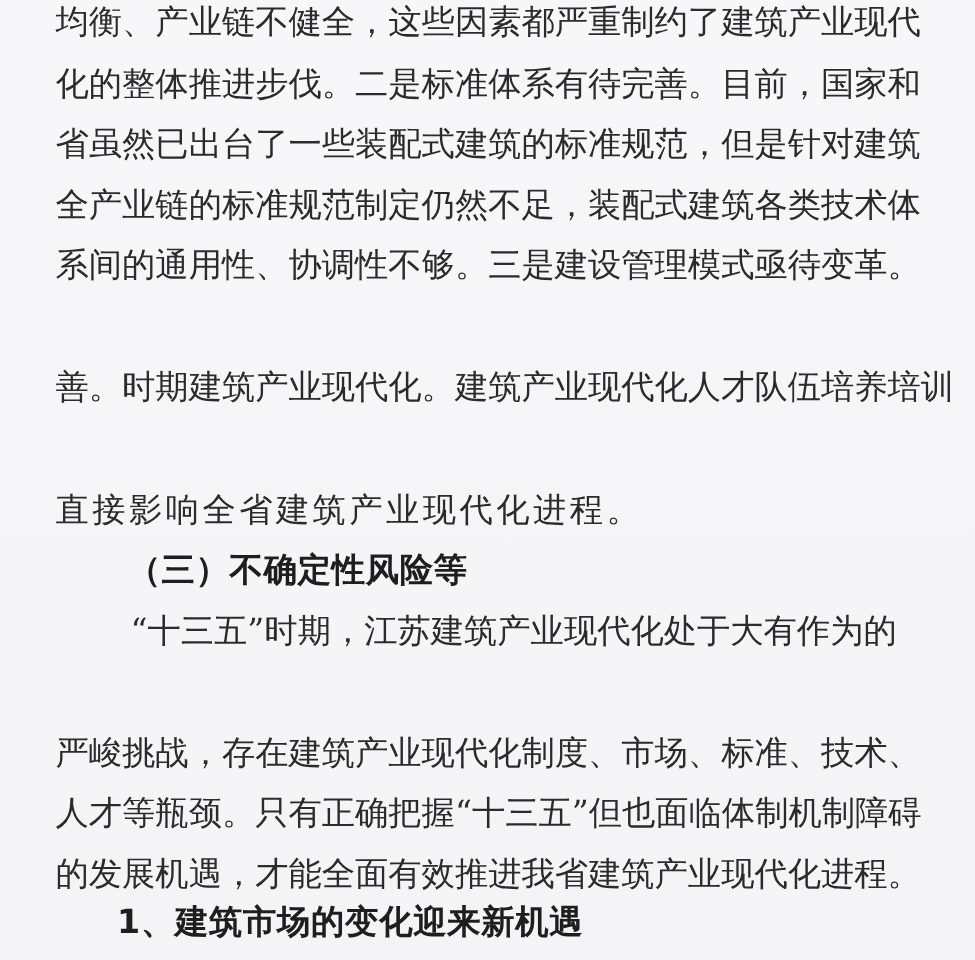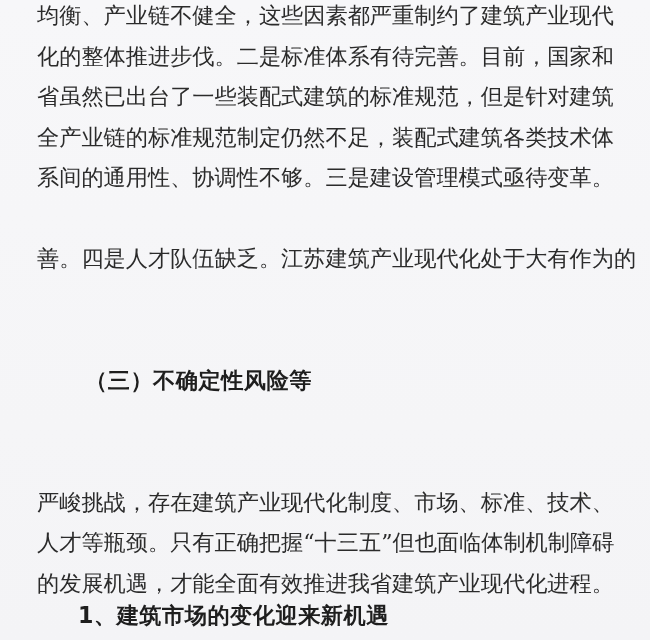--- a/index.html
+++ b/index.html
@@ -49,23 +49,25 @@
 </head>
 <body>
 
 <div class="page">
 
   <div class="line justify" style="top:0px;">均衡、产业链不健全，这些因素都严重制约了建筑产业现代</div>
   <div class="line justify" style="top:41px;">化的整体推进步伐。二是标准体系有待完善。目前，国家和</div>
   <div class="line justify" style="top:81px;">省虽然已出台了一些装配式建筑的标准规范，但是针对建筑</div>
   <div class="line justify" style="top:122px;">全产业链的标准规范制定仍然不足，装配式建筑各类技术体</div>
   <div class="line justify" style="top:162px;">系间的通用性、协调性不够。三是建设管理模式亟待变革。</div>
-  <div class="line justify" style="top:243px;">善。四是人才队伍缺乏。江苏建筑产业现代化处于大有作为的</div>
+  <div class="line justify" style="top:243px;">善。时期建筑产业现代化。建筑产业现代化人才队伍培养培训</div>
+  <div class="line" style="top:325px; letter-spacing:2.3px;">直接影响全省建筑产业现代化进程。</div>
 
   <div class="line heading" style="top:365px; left:85px; width:auto;">（三）不确定性风险等</div>
 
+  <div class="line justify" style="top:406px; left:87px; width:490px;">“十三五”时期，江苏建筑产业现代化处于大有作为的</div>
   <div class="line justify" style="top:487px;">严峻挑战，存在建筑产业现代化制度、市场、标准、技术、</div>
   <div class="line justify" style="top:527px;">人才等瓶颈。只有正确把握“十三五”但也面临体制机制障碍</div>
   <div class="line justify" style="top:568px;">的发展机遇，才能全面有效推进我省建筑产业现代化进程。</div>
 
   <div class="line heading" style="top:600px; left:78px; width:auto;">1、建筑市场的变化迎来新机遇</div>
 
 </div>
 
 </body></html>

